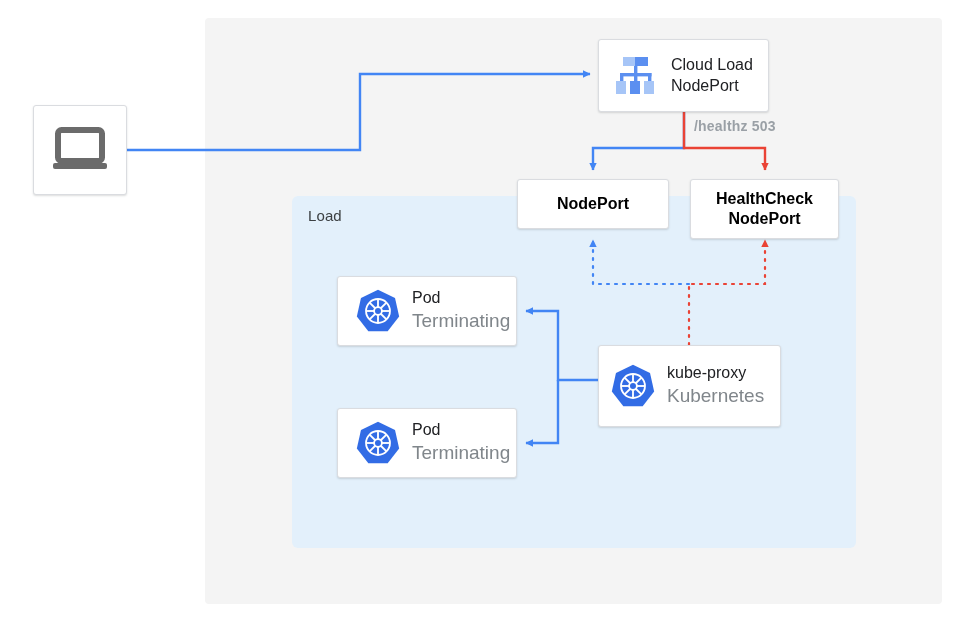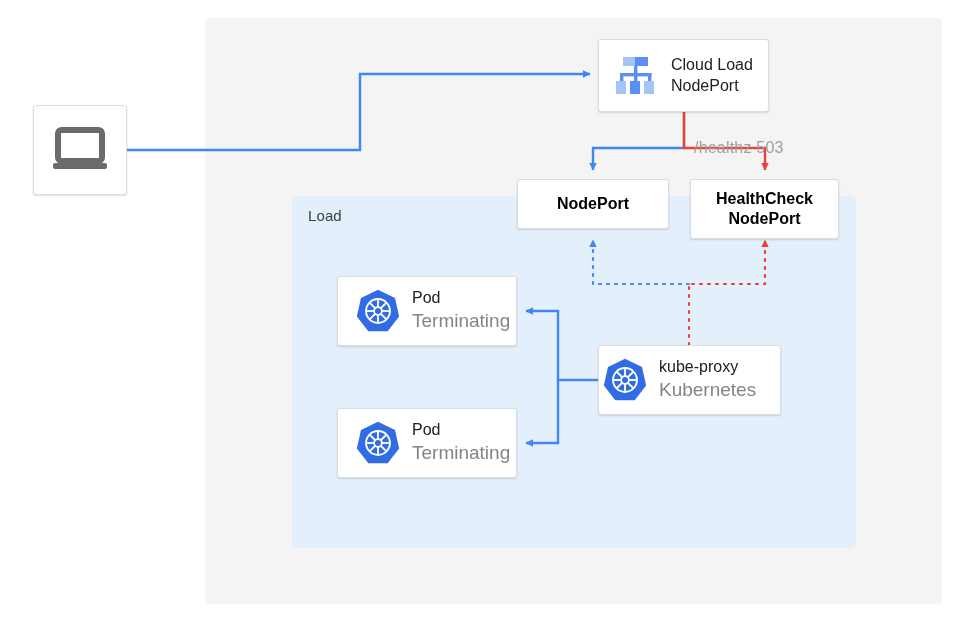--- a/index.html
+++ b/index.html
@@ -84,21 +84,21 @@
     line-height: 1.3;
   }
 
   
   .client-box   { left: 33px;  top: 105px; width: 94px;  height: 90px; justify-content: center; }
   .lb-box       { left: 598px; top: 39px;  width: 171px; height: 73px; padding-left: 12px; }
   .nodeport-box { left: 517px; top: 179px; width: 152px; height: 50px; }
   .hcnodeport-box { left: 690px; top: 179px; width: 149px; height: 60px; }
   .pod1-box     { left: 337px; top: 276px; width: 180px; height: 70px; padding-left: 14px; }
   .pod2-box     { left: 337px; top: 408px; width: 180px; height: 70px; padding-left: 14px; }
-  .kubeproxy-box{ left: 598px; top: 345px; width: 183px; height: 70px; padding-left: 0; }
+  .kubeproxy-box{ left: 598px; top: 345px; width: 183px; height: 82px; padding-left: 8px; }
 
   .icon-slot {
     flex: 0 0 auto;
     display: flex;
     align-items: center;
     justify-content: center;
   }
   .icon-slot.k8s  { width: 52px; height: 52px; margin-right: 8px; }
   .icon-slot.lb   { width: 50px; height: 50px; margin-right: 10px; }
 
@@ -108,25 +108,24 @@
     left: 0; top: 0;
     width: 965px;
     height: 623px;
     pointer-events: none;
   }
 
   .healthz-label {
     position: absolute;
     left: 694px;
     top: 118px;
-    font-size: 16px;
-    font-weight: normal;
+    font-size: 14px;
+    font-weight: bold;
     color: #9aa0a6;
     letter-spacing: 0.2px;
-    margin-top: 21px;
   }
 </style>
 </head>
 <body>
 
 <div id="stage">
 
   <div class="outer-panel"></div>
   <div class="nodes-panel"></div>
   <div class="nodes-label">Load</div>

